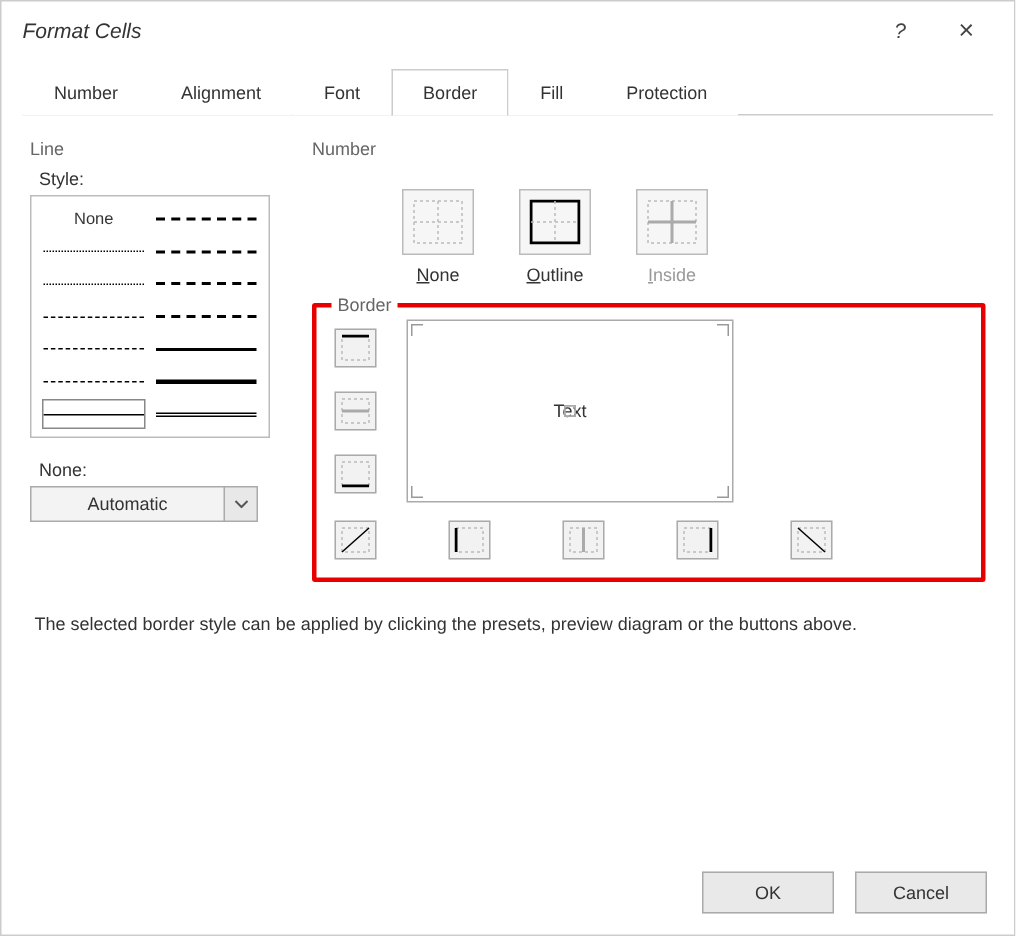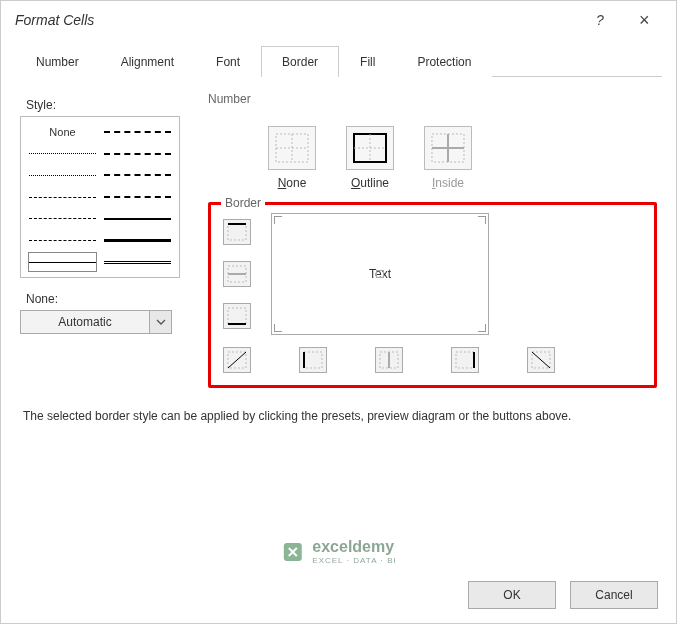--- a/index.html
+++ b/index.html
@@ -76,20 +76,21 @@
     <div class="tab"><span>Font</span></div>
     <div class="tab active"><span>Border</span></div>
     <div class="tab"><span>Fill</span></div>
     <div class="tab"><span>Protection</span></div>
   </div>
 
   <div class="body">
     <div class="cols">
 
       <div class="group line-group">
+        <span class="group-label">Line</span>
         <span class="style-label">Style:</span>
         <div class="style-box">
           <div class="style-col">
             <div class="style-cell">
                 <span>None</span>
               </div>
             <div class="style-cell">
                 <div class="swatch" style="border-top-style:dotted;"></div>
               </div>
             <div class="style-cell">
@@ -247,32 +248,20 @@
                 </div>
             </div>
           </div>
         </div>
       </div>
     </div>
 
     <div class="hint">The selected border style can be applied by clicking the presets, preview diagram or the buttons above.</div>
   </div>
 
-  <div class="watermark">
-    <span class="wm-logo">
-      <svg width="24" height="24" viewBox="0 0 24 24">
-          <rect x="3" y="3" width="18" height="18" rx="3" fill="#2d7a3e"></rect>
-          <path d="M8 8 L16 16 M16 8 L8 16" stroke="#fff" stroke-width="2"></path>
-        </svg>
-    </span>
-    <span>
-      <span class="wm-text">exceldemy</span>
-      <span class="wm-sub">EXCEL · DATA · BI</span>
-    </span>
-  </div>
 
   <div class="footer">
     <div class="btn">
         <span>OK</span>
       </div>
     <div class="btn">
         <span>Cancel</span>
       </div>
   </div>
 </div>

